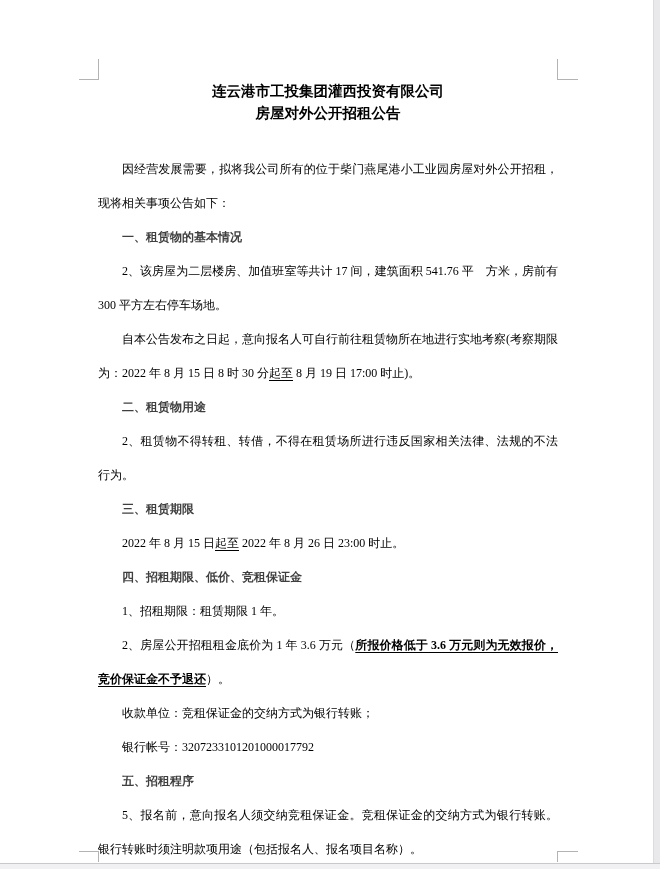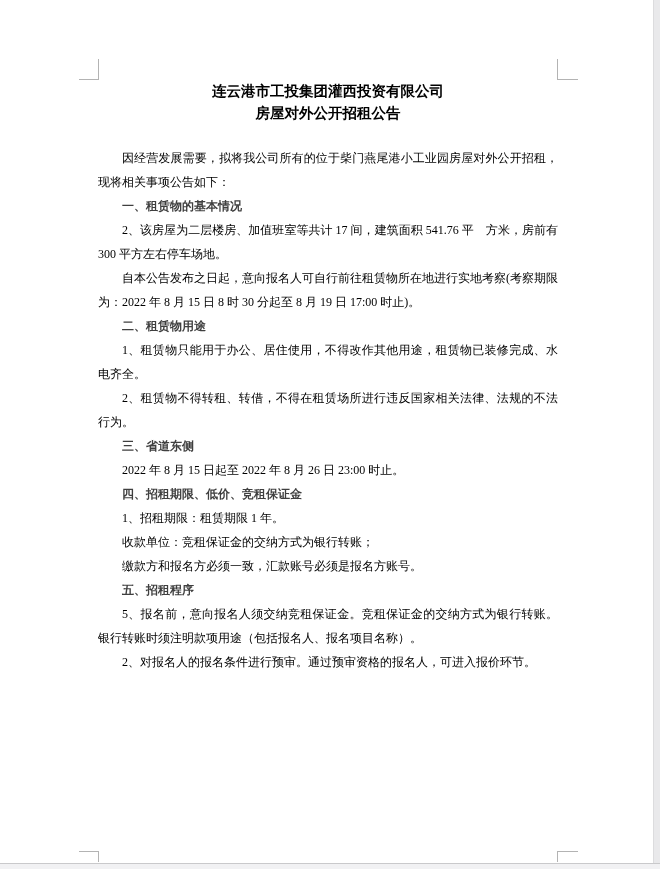--- a/index.html
+++ b/index.html
@@ -59,46 +59,47 @@
 
   .textarea {
     position: absolute;
     left: 98px;
     top: 80px;
     width: 460px;
   }
   p {
     margin: 0;
     font-size: 12px;
-    line-height: 24px;
+    line-height: 34px;
     color: #000000;
     text-align: justify;
     text-align-last: left;
     word-break: break-all;
   }
   p.indent { text-indent: 24px; }
-  .title-block { margin-bottom: 22px; }
+  .title-block { margin-bottom: 28px; }
   p.doc-title {
     text-align: center;
     text-align-last: center;
     font-family: "Liberation Sans", "DejaVu Sans", sans-serif;
     font-weight: bold;
     font-size: 14.5px;
     line-height: 22px;
     color: #000000;
     text-indent: 0;
   }
   p.heading {
     font-family: Liberation Serif, serif;
     font-weight: bold;
     font-size: 12px;
     color: #3f3f3f;
     text-indent: 24px;
   }
   .u {
+    text-decoration: underline;
     text-underline-offset: 3px;
   }
   .bu {
     font-weight: bold;
     text-decoration: underline;
     text-underline-offset: 3px;
   }
 </style>
 </head>
 <body>
@@ -119,31 +120,31 @@
         <p class="doc-title">房屋对外公开招租公告</p>
       </div>
 
       <p class="indent">因经营发展需要，拟将我公司所有的位于柴门燕尾港小工业园房屋对外公开招租，现将相关事项公告如下：</p>
 
       <p class="heading">一、租赁物的基本情况</p>
       <p class="indent">2、该房屋为二层楼房、加值班室等共计 17 间，建筑面积 541.76 平　方米，房前有 300 平方左右停车场地。</p>
       <p class="indent"><span>自本公告发布之日起，意向报名人可自行前往租赁物所在地进行实地考察(考察期限为：2022 年 8 月 15 日 8 时 30 分</span><span class="u">起至</span><span> 8 月 19 日 17:00 时止)。</span></p>
 
       <p class="heading">二、租赁物用途</p>
-      <p class="indent">1、租赁物只能用于办公、居住使用，不得改作其他用途，租赁物已装修完成、水电齐全。</p>
       <p class="indent">2、租赁物不得转租、转借，不得在租赁场所进行违反国家相关法律、法规的不法行为。</p>
 
-      <p class="heading">三、省道东侧</p>
+      <p class="heading">三、租赁期限</p>
       <p class="indent"><span>2022 年 8 月 15 日</span><span class="u">起至</span><span> 2022 年 8 月 26 日 23:00 时止。</span></p>
 
       <p class="heading">四、招租期限、低价、竞租保证金</p>
       <p class="indent">1、招租期限：租赁期限 1 年。</p>
+      <p class="indent"><span>2、房屋公开招租租金底价为 1 年 3.6 万元（</span><span class="bu">所报价格低于 3.6 万元则为无效报价，竞价保证金不予退还</span><span>）。</span></p>
 
       <p class="indent">收款单位：竞租保证金的交纳方式为银行转账；</p>
-      <p class="indent">缴款方和报名方必须一致，汇款账号必须是报名方账号。</p>
+      <p class="indent">银行帐号：3207233101201000017792</p>
 
       <p class="heading">五、招租程序</p>
       <p class="indent">5、报名前，意向报名人须交纳竞租保证金。竞租保证金的交纳方式为银行转账。银行转账时须注明款项用途（包括报名人、报名项目名称）。</p>
       <p class="indent">2、对报名人的报名条件进行预审。通过预审资格的报名人，可进入报价环节。</p>
 
     </div>
   </div>
 
   <div class="edge-right"></div>
   <div class="edge-bottom"></div>

